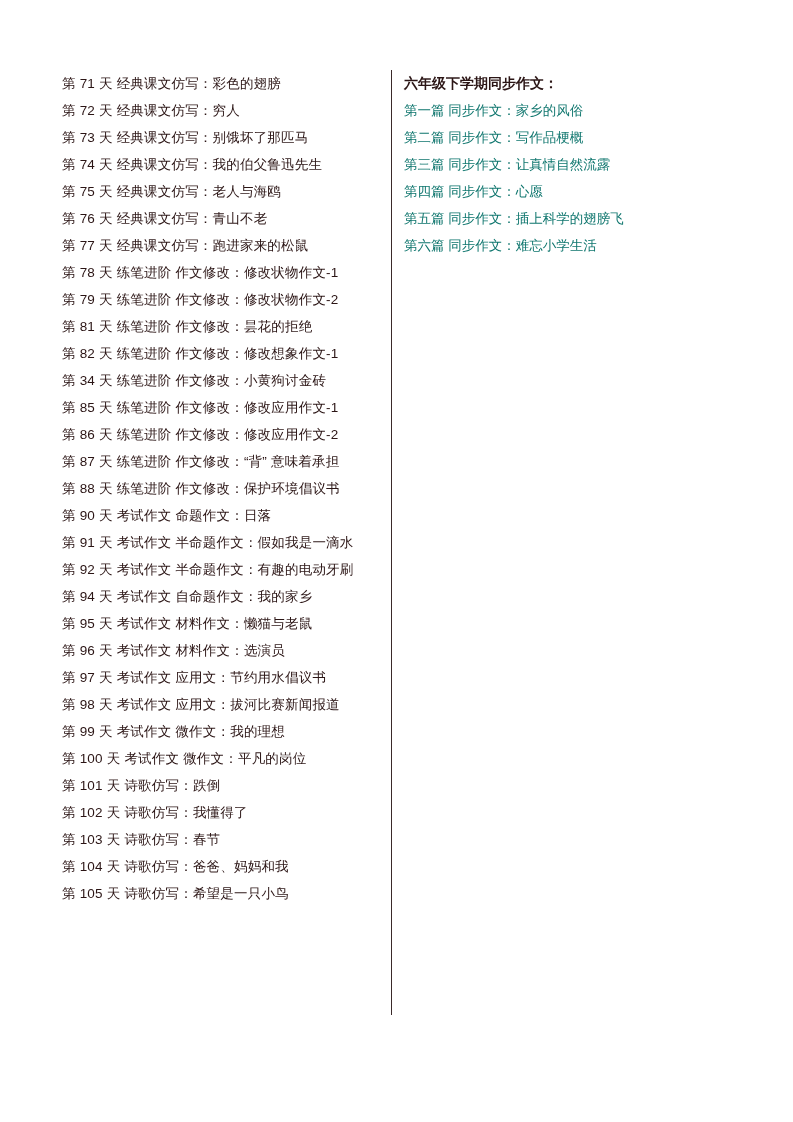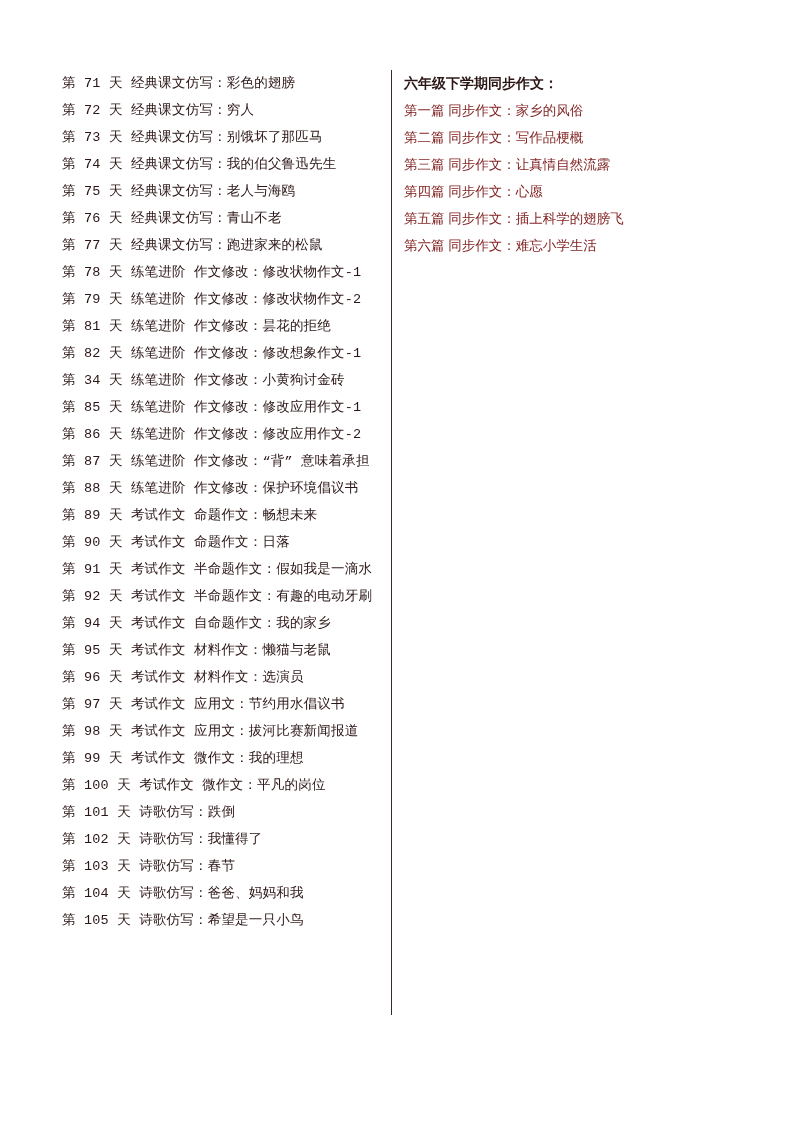--- a/index.html
+++ b/index.html
@@ -32,21 +32,20 @@
   .columns {
     display: flex;
     align-items: flex-start;
   }
   .col-left {
     width: 330px;
     border-right: 1px solid #3a2a2a;
     padding-right: 21px;
     min-height: 945px;
     box-sizing: border-box;
-    font-family: Liberation Mono, monospace;
   }
   .col-right {
     width: 330px;
     padding-left: 12px;
     box-sizing: border-box;
   }
   .line {
     font-size: 13.5px;
     line-height: 27px;
     white-space: nowrap;
@@ -57,21 +56,21 @@
     font-size: 14px;
     font-weight: bold;
     line-height: 27px;
     color: #2b1515;
     white-space: nowrap;
   }
   .right-line {
     font-size: 13.5px;
     line-height: 27px;
     white-space: nowrap;
-    color: #7f1d1d;
+    color: #0f766e;
   }
 </style>
 </head>
 <body>
 
 <div class="page">
   <div class="content">
     <div class="columns">
 
       <div class="col-left">
@@ -84,21 +83,20 @@
         <div class="line">第 77 天  经典课文仿写：跑进家来的松鼠</div>
         <div class="line">第 78 天  练笔进阶  作文修改：修改状物作文-1</div>
         <div class="line">第 79 天  练笔进阶  作文修改：修改状物作文-2</div>
         <div class="line">第 81 天  练笔进阶  作文修改：昙花的拒绝</div>
         <div class="line">第 82 天  练笔进阶  作文修改：修改想象作文-1</div>
         <div class="line">第 34 天  练笔进阶  作文修改：小黄狗讨金砖</div>
         <div class="line">第 85 天  练笔进阶  作文修改：修改应用作文-1</div>
         <div class="line">第 86 天  练笔进阶  作文修改：修改应用作文-2</div>
         <div class="line">第 87 天  练笔进阶  作文修改：“背” 意味着承担</div>
         <div class="line">第 88 天  练笔进阶  作文修改：保护环境倡议书</div>
-        <div class="line">第 89 天  考试作文  命题作文：畅想未来</div>
         <div class="line">第 90 天  考试作文  命题作文：日落</div>
         <div class="line">第 91 天  考试作文  半命题作文：假如我是一滴水</div>
         <div class="line">第 92 天  考试作文  半命题作文：有趣的电动牙刷</div>
         <div class="line">第 94 天  考试作文  自命题作文：我的家乡</div>
         <div class="line">第 95 天  考试作文  材料作文：懒猫与老鼠</div>
         <div class="line">第 96 天  考试作文  材料作文：选演员</div>
         <div class="line">第 97 天  考试作文  应用文：节约用水倡议书</div>
         <div class="line">第 98 天  考试作文  应用文：拔河比赛新闻报道</div>
         <div class="line">第 99 天  考试作文  微作文：我的理想</div>
         <div class="line">第 100 天  考试作文  微作文：平凡的岗位</div>

